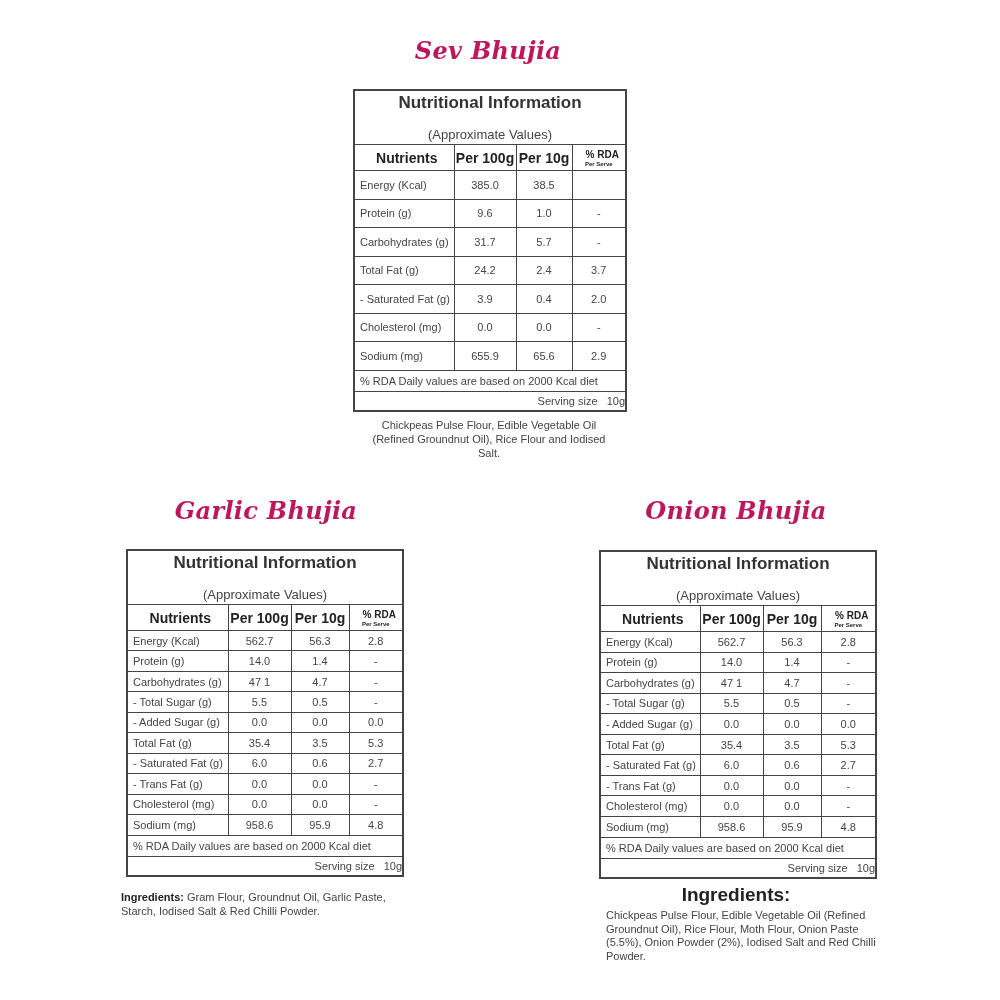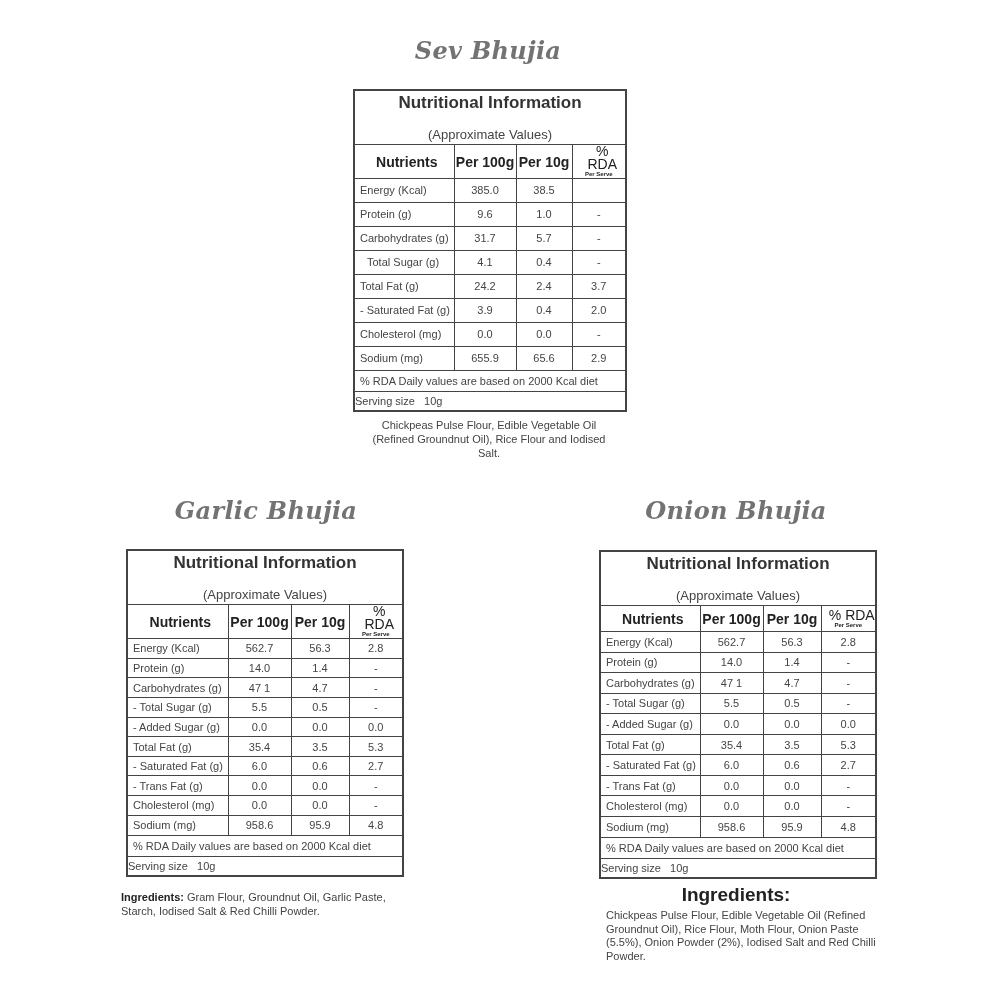--- a/index.html
+++ b/index.html
@@ -1,39 +1,39 @@
 <!DOCTYPE html>
 <html><head>
 <meta charset="utf-8">
 <style>
   * { box-sizing: border-box; margin: 0; padding: 0; }
   html, body { width: 1000px; height: 1000px; background: #ffffff; overflow: hidden; }
   body { position: relative; font-family: "Liberation Sans", sans-serif; color: #222; }
   .product-title {
     position: absolute; font-family: "DejaVu Serif", serif; font-weight: bold; font-style: italic;
-    font-size: 24px; color: #737373; white-space: nowrap; text-align: center; letter-spacing: 0.3px;
+    font-size: 24px; color: #be185d; white-space: nowrap; text-align: center; letter-spacing: 0.3px;
   }
 
   table.nutri {
     position: absolute; border-collapse: collapse; border: 2px solid #444; background: #fff;
     table-layout: fixed;
   }
   table.nutri td, table.nutri th { border: 1.5px solid #444; padding: 0; vertical-align: middle; }
   .title-cell { text-align: center; padding-top: 3px !important; padding-bottom: 2px !important; }
   .title-main { font-size: 17px; font-weight: bold; color: #333; line-height: 18px; display: block; }
   .title-sub { font-size: 13px; color: #444; line-height: 14px; display: block; margin-top: 16px; }
   .hdr { font-weight: bold; font-size: 14px; color: #222; }
   .hdr-left { text-align: center; padding-left: 5px !important; }
   .hdr-center { text-align: center; }
-  .rda-main { display: block; font-size: 14px; font-weight: normal; line-height: 13px; margin-left: 7px; }
+  .rda-main { display: block; font-size: 10px; font-weight: bold; line-height: 13px; margin-left: 7px; }
   .rda-sub { display: block; font-size: 6px; font-weight: bold; line-height: 7px; }
   .nut-name { font-size: 11px; color: #444; text-align: left; padding-left: 5px !important; white-space: nowrap; overflow: hidden; }
   .nut-val { font-size: 11px; color: #444; text-align: center; }
   .footer-cell { font-size: 11px; color: #444; padding-left: 5px !important; text-align: left; }
-  .serving-cell { font-size: 11px; color: #444; text-align: left; }
+  .serving-cell { font-size: 11px; color: #444; text-align: right; }
 
   .ingredients { position: absolute; font-size: 11px; color: #444; line-height: 14px; }
   .ingr-bold { font-weight: bold; color: #222; }
   .ingr-heading { position: absolute; font-size: 19px; font-weight: bold; color: #222; text-align: center; }
 </style>
 </head>
 <body>
 
 <div class="product-title" style="left:388px; top:36px; width:200px;">Sev Bhujia</div>
 
@@ -72,26 +72,20 @@
         <td class="nut-val">1.0</td>
         <td class="nut-val">-</td>
       </tr>
   <tr>
         <td class="nut-name">Carbohydrates (g)</td>
         <td class="nut-val">31.7</td>
         <td class="nut-val">5.7</td>
         <td class="nut-val">-</td>
       </tr>
   <tr>
-        <td class="nut-name" style="padding-left:12px !important">  Total Sugar (g)</td>
-        <td class="nut-val">4.1</td>
-        <td class="nut-val">0.4</td>
-        <td class="nut-val">-</td>
-      </tr>
-  <tr>
         <td class="nut-name">Total Fat (g)</td>
         <td class="nut-val">24.2</td>
         <td class="nut-val">2.4</td>
         <td class="nut-val">3.7</td>
       </tr>
   <tr>
         <td class="nut-name">- Saturated Fat (g)</td>
         <td class="nut-val">3.9</td>
         <td class="nut-val">0.4</td>
         <td class="nut-val">2.0</td>

